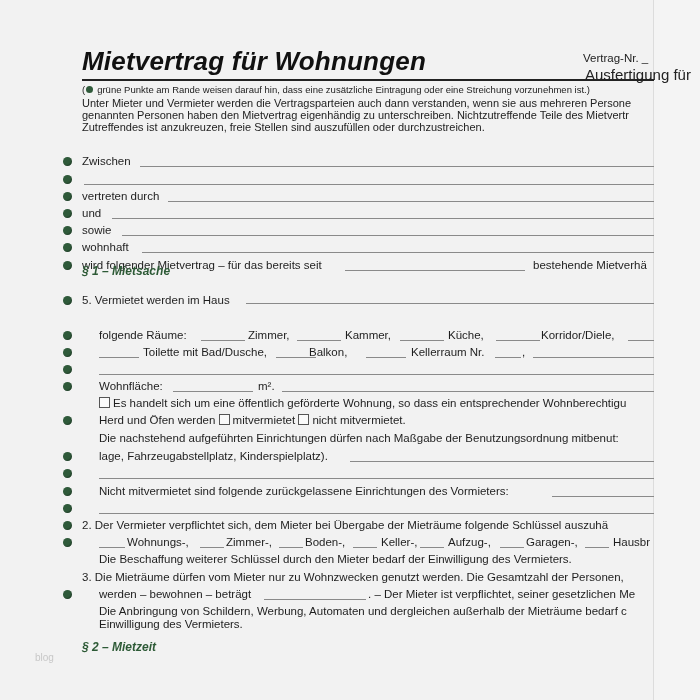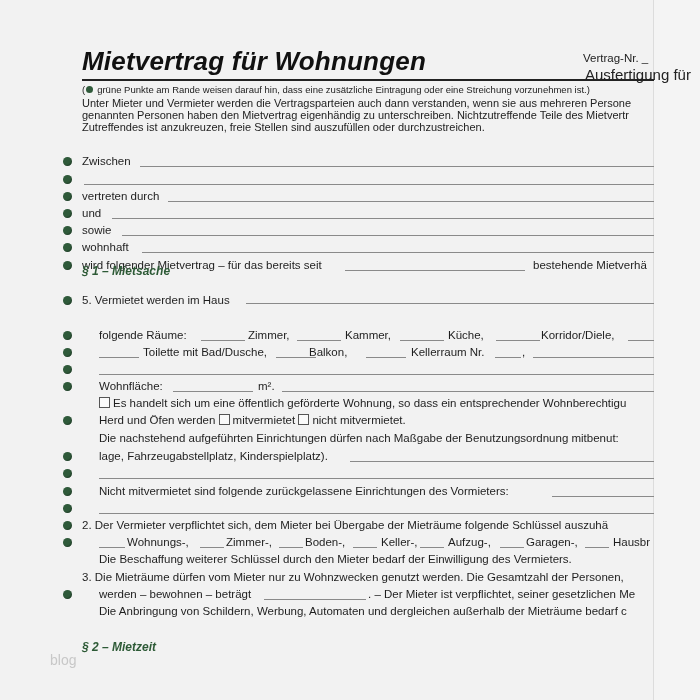--- a/index.html
+++ b/index.html
@@ -23,21 +23,21 @@
   .hint { position:absolute; left:82px; top:84px; font-size:9.5px; color:#222; white-space:nowrap; }
   .hint .hdot { display:inline-block; width:7px; height:7px; border-radius:50%; background:#2f5a3a; vertical-align:-0px; margin:0 4px 0 1px; }
   .intro { position:absolute; left:82px; top:97px; width:600px; font-size:11px; line-height:12px; color:#222; white-space:nowrap; }
   .row { position:absolute; left:0; width:654px; height:16px; }
   .dot { position:absolute; left:63px; top:3px; width:9px; height:9px; border-radius:50%; background:#2f5a3a; box-shadow:inset -1px -1px 1px rgba(0,0,0,0.25); }
   .txt { position:absolute; font-size:11.5px; white-space:nowrap; color:#1e1e1e; top:0; line-height:14px; }
   .line { position:absolute; height:0; border-top:1px solid #8a8a8a; top:12px; }
   .sec { position:absolute; left:82px; font-size:12px; font-weight:bold; font-style:italic; color:#2d5a36; white-space:nowrap; }
   .small { font-size:8.6px; }
   .cb { display:inline-block; width:9px; height:9px; border:1px solid #555; vertical-align:-1px; margin-right:3px; background:#fafafa; }
-  .blog { position:absolute; left:37px; top:652px; font-size:14px; color:#c8c8c8;padding-left:13px; }
+  .blog { position:absolute; left:22px; top:652px; font-size:10px; color:#c8c8c8;padding-left:13px; }
 </style>
 </head>
 <body>
 
 <div class="page">
   <div class="right-edge"></div>
 
   <div class="title">Mietvertrag für Wohnungen</div>
   <div class="vnr">Vertrag-Nr. _</div>
   <div class="ausf">Ausfertigung für</div>
@@ -206,17 +206,20 @@
   <div class="row" style="top:587px">
     <span class="dot"></span>
     <span class="txt" style="left:99px">werden – bewohnen – beträgt</span>
     <span class="line" style="left:264px;width:102px"></span>
     <span class="txt" style="left:368px">. – Der Mieter ist verpflichtet, seiner gesetzlichen Me</span>
   </div>
 
   <div class="row" style="top:604px">
     <span class="txt" style="left:99px">Die Anbringung von Schildern, Werbung, Automaten und dergleichen außerhalb der Mieträume bedarf c</span>
   </div>
+  <div class="row" style="top:617px">
+    <span class="txt" style="left:99px">Einwilligung des Vermieters.</span>
+  </div>
 
   <div class="sec" style="top:640px">§ 2 – Mietzeit</div>
 
   <div class="blog">blog</div>
 </div>
 
 </body></html>

